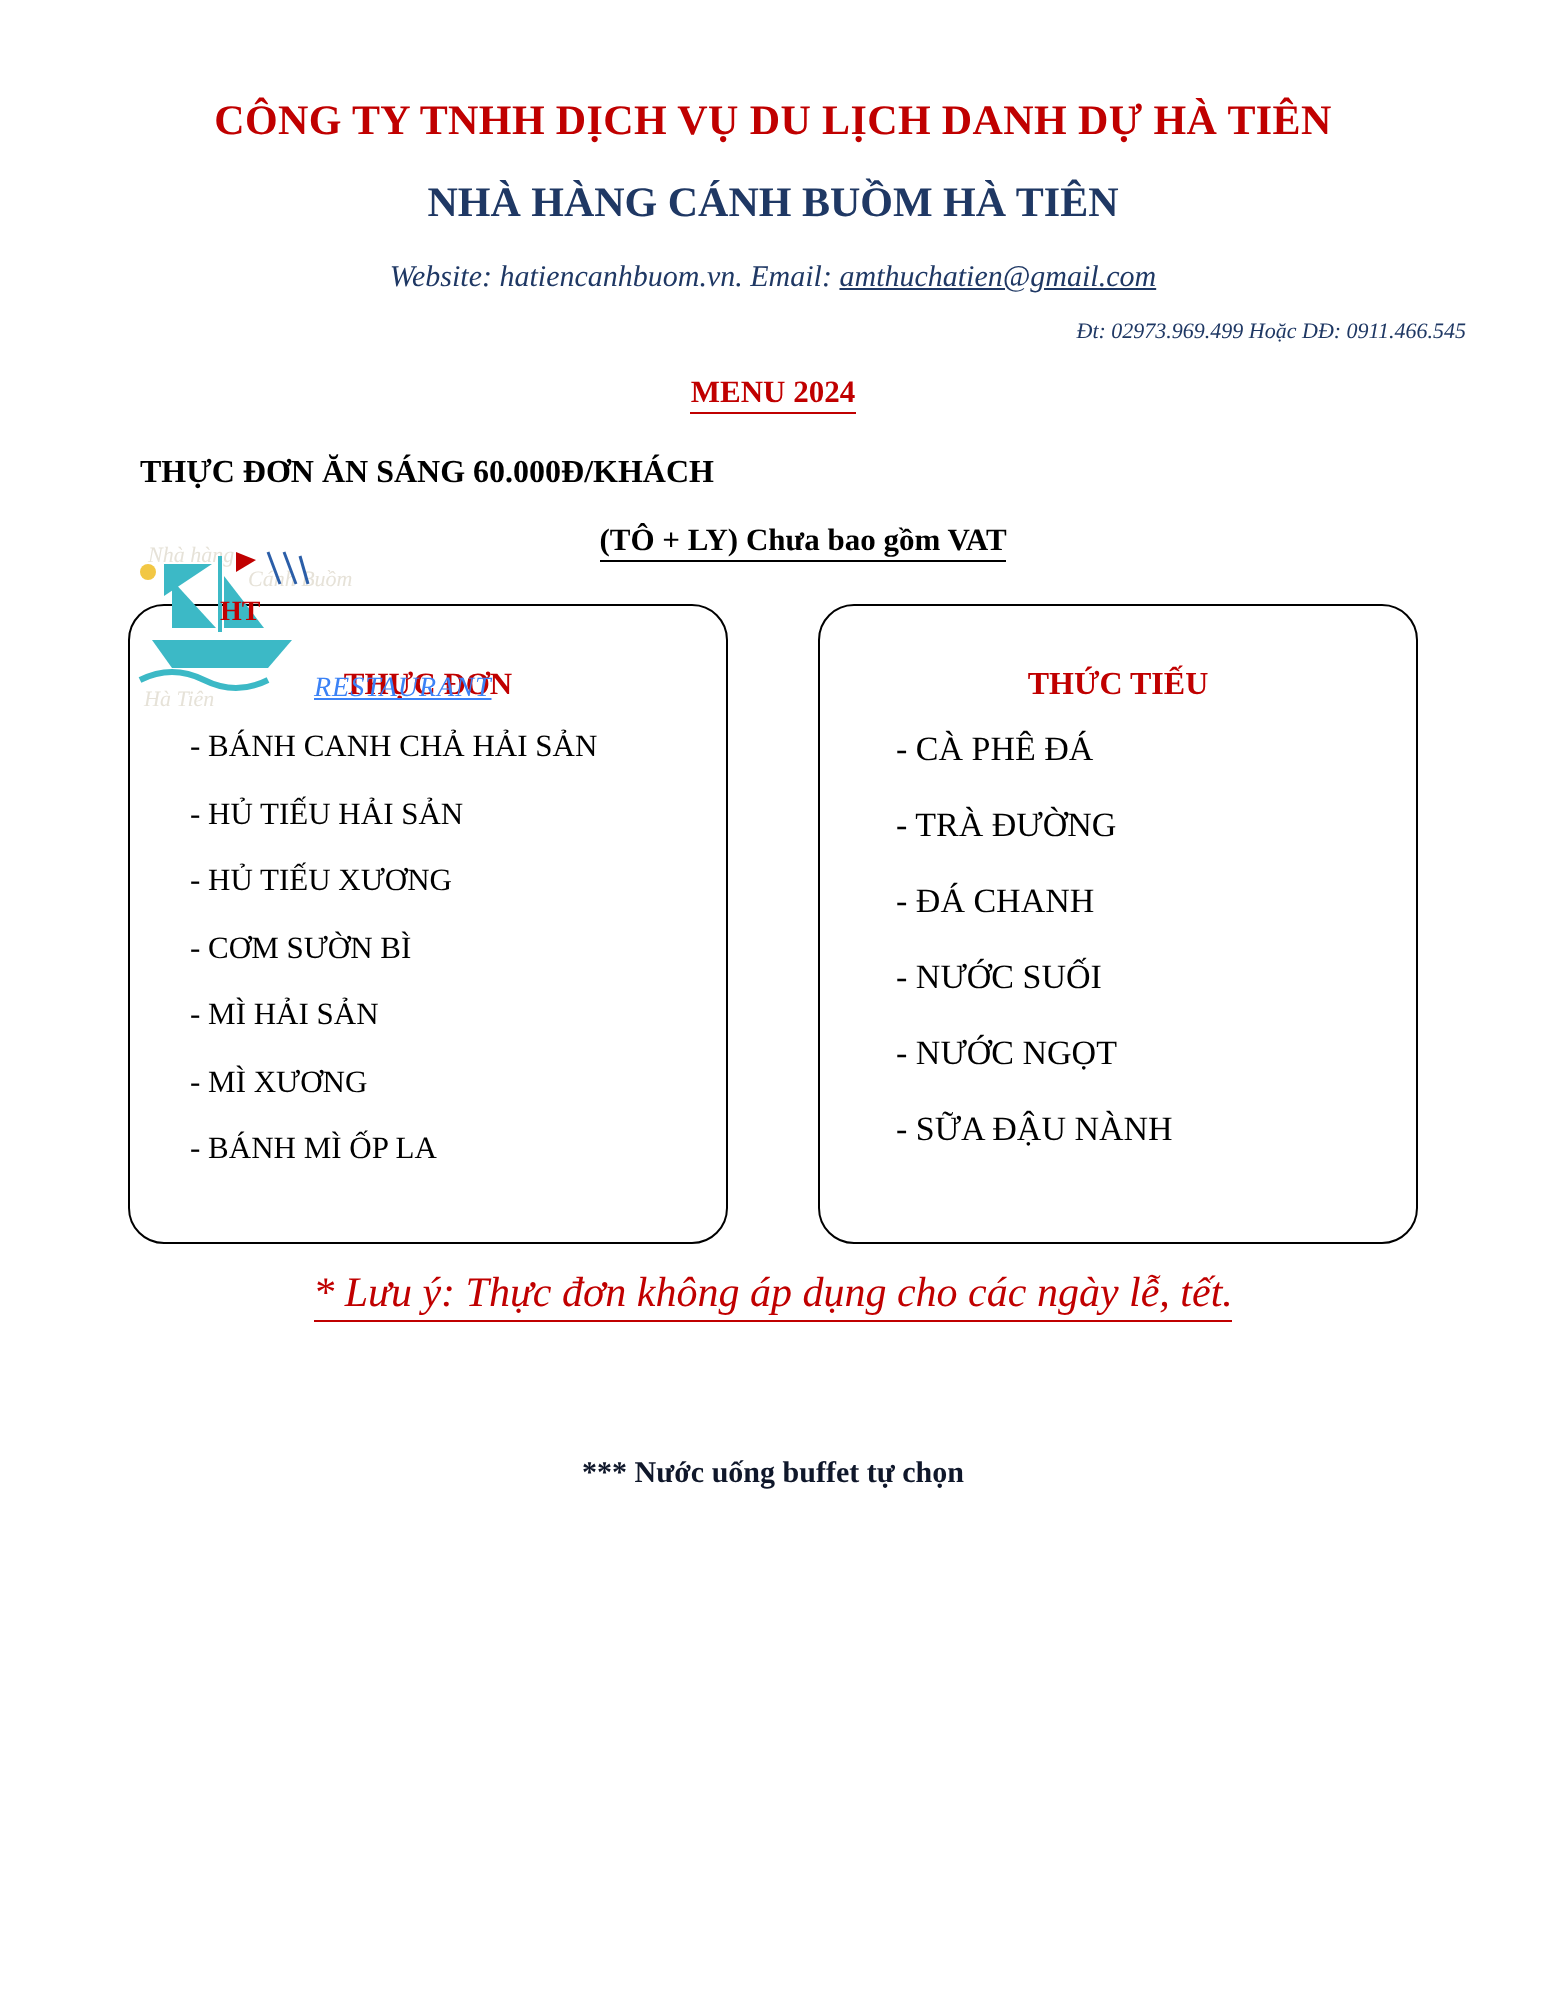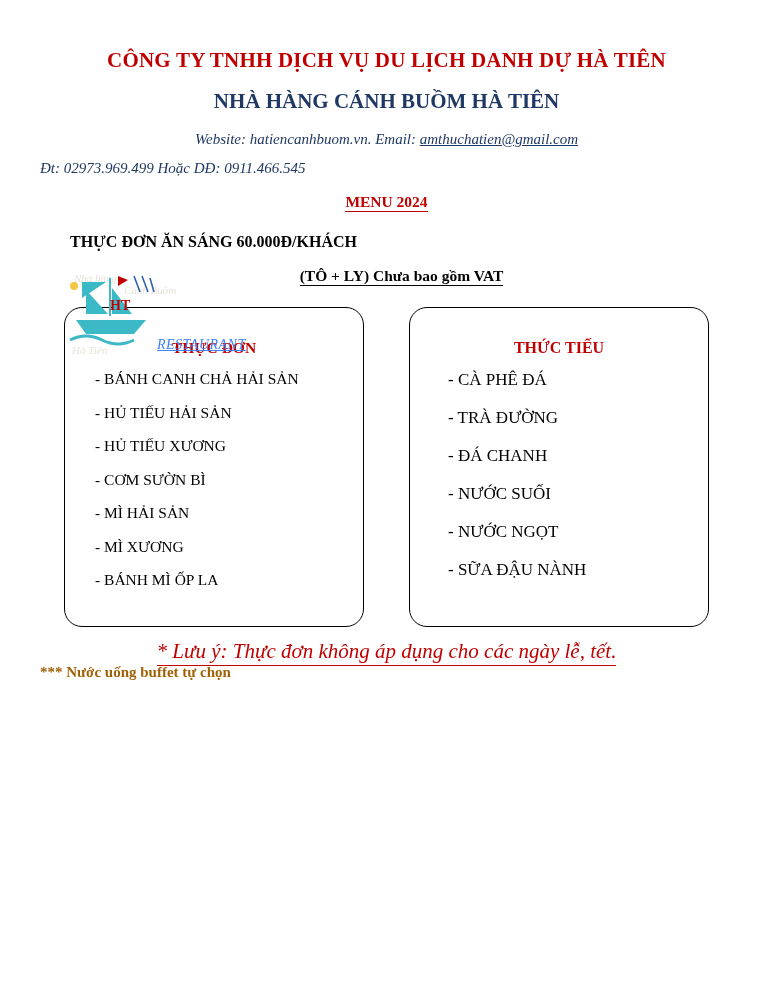--- a/index.html
+++ b/index.html
@@ -44,24 +44,24 @@
     font-style: italic;
     font-size: 15px;
     margin-top: 17px;
   }
   .website-line a, .website-line .link {
     color: #1f3864;
     text-decoration: underline;
     font-style: italic;
   }
   .phone-line {
-    text-align: left;
-    color: #1f3864;
-    font-style: italic;
-    font-size: 15px;
+    text-align: right;
+    color: #1f3864;
+    font-style: italic;
+    font-size: 11px;
     margin-top: 12px;
   }
   .menu-year {
     text-align: center;
     margin-top: 16px;
     font-size: 15.5px;
     font-weight: bold;
     color: #c00000;
   }
   .menu-year span {
@@ -172,23 +172,25 @@
     font-style: italic;
     font-size: 21px;
     margin-top: 12px;
     padding: 0 10px;
   }
   .note span {
     border-bottom: 1px solid #c00000;
     padding-bottom: 2px;
   }
   .footer-note {
+    text-align: center;
     font-weight: bold;
     font-size: 15px;
-    color: #a16207;
+    color: #0f172a;
+    margin-top: 70px;
   }
 </style>
 </head>
 <body>
 
 <div class="page">
 
   <div class="company-title">CÔNG TY TNHH DỊCH VỤ DU LỊCH DANH DỰ HÀ TIÊN</div>
 
   <div class="restaurant-title">NHÀ HÀNG CÁNH BUỒM HÀ TIÊN</div>

